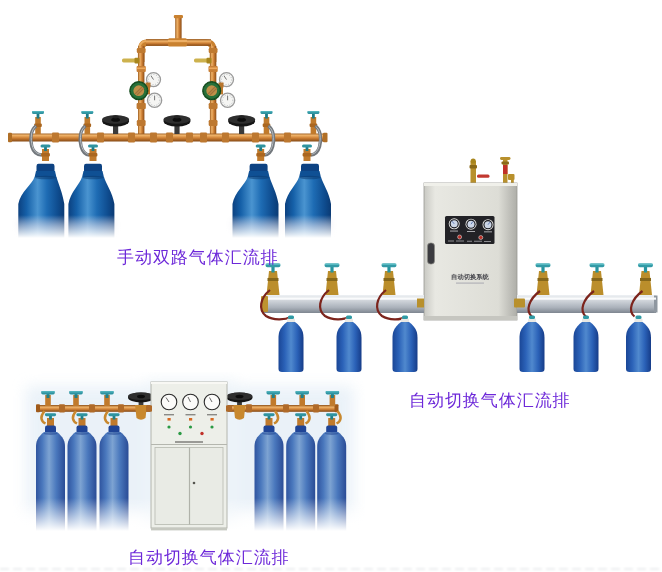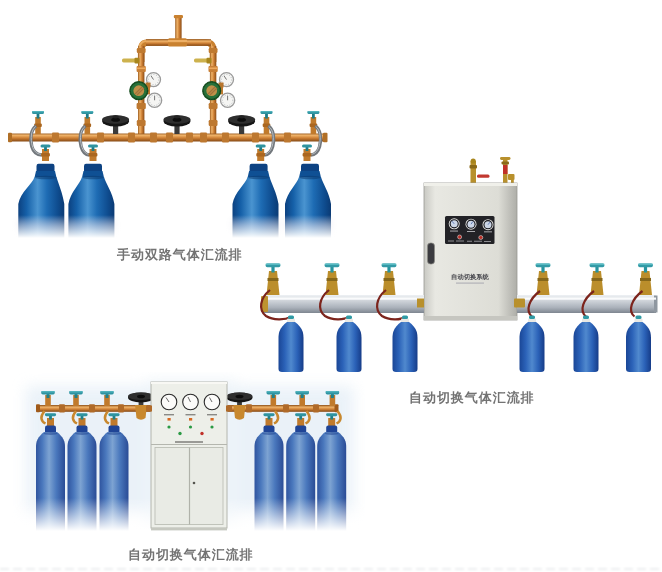--- a/index.html
+++ b/index.html
@@ -1,18 +1,18 @@
 <!DOCTYPE html>
 <html><head>
 <meta charset="utf-8">
 <style>
 html,body{margin:0;padding:0;background:#ffffff;}
 #page{position:relative;width:662px;height:572px;background:#ffffff;overflow:hidden;
   font-family:"Liberation Sans", sans-serif;}
-.cap{position:absolute;font-weight:bold;color:#737373;font-size:13px;letter-spacing:0.95px;white-space:nowrap;}
+.cap{position:absolute;font-weight:normal;color:#6d28d9;font-size:17px;letter-spacing:0.95px;white-space:nowrap;}
 svg{position:absolute;display:block;}
 </style>
 </head>
 <body>
 <div id="page">
 
 <svg id="p1" style="left:0;top:0" width="345" height="245" viewBox="0 0 345 245">
 <defs>
   <linearGradient id="brH" x1="0" y1="133" x2="0" y2="142" gradientUnits="userSpaceOnUse">
     <stop offset="0" stop-color="#8a4c16"></stop>

